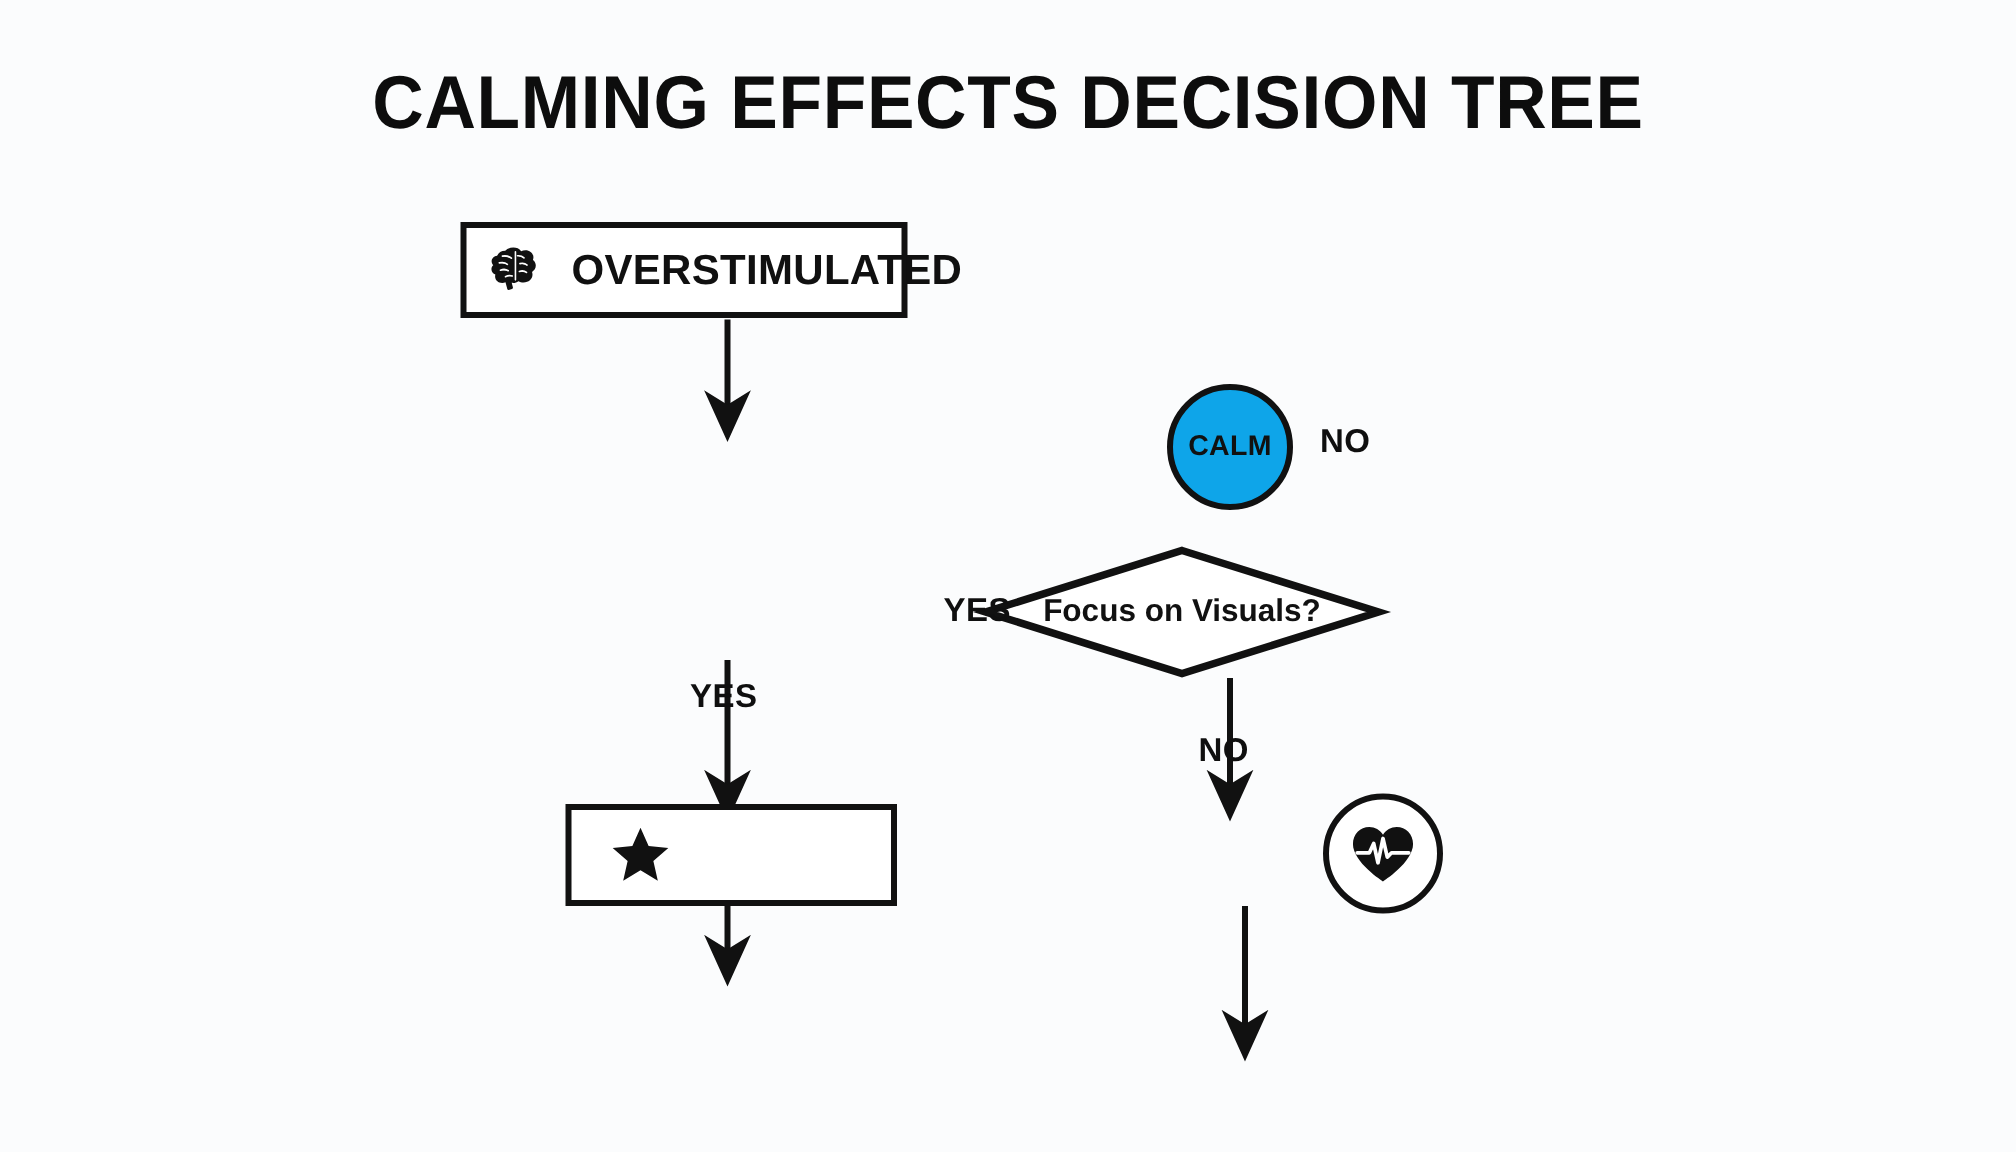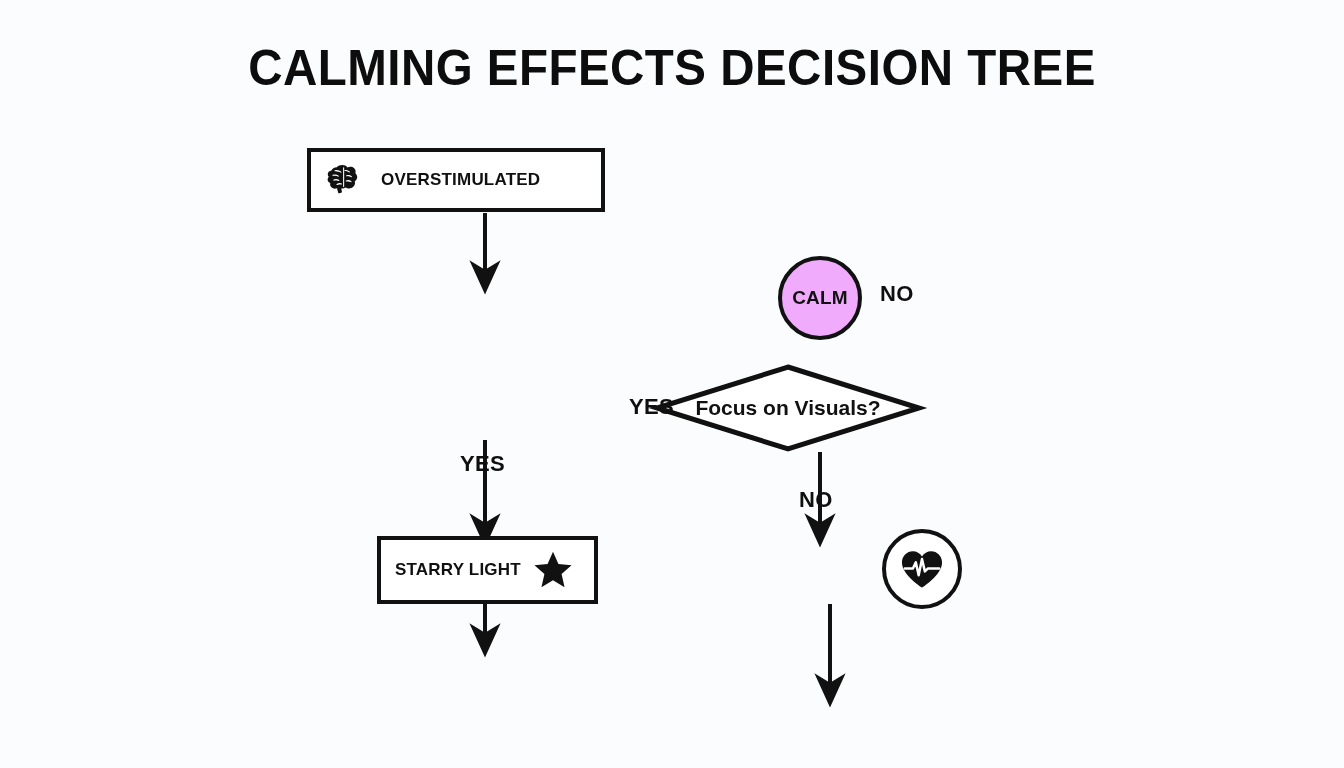--- a/index.html
+++ b/index.html
@@ -51,21 +51,21 @@
   .rect-box {
     border: 4px solid #111111;
     background: #ffffff;
     display: flex;
     align-items: center;
     box-sizing: border-box;
   }
   .rect-label {
     font-family: "Liberation Sans", sans-serif;
     font-weight: bold;
-    font-size: 17px;
+    font-size: 28px;
     letter-spacing: 0.2px;
     color: #101010;
     white-space: nowrap;
   }
 
   
   .diamond-wrap {
     position: absolute;
   }
   .diamond-wrap svg {
@@ -87,21 +87,21 @@
     color: #111111;
     white-space: nowrap;
     pointer-events: none;
   }
 
   
   .circle-node {
     position: absolute;
     border: 4px solid #111111;
     border-radius: 50%;
-    background: #f0abfc;
+    background: #0ea5e9;
     display: flex;
     align-items: center;
     justify-content: center;
     box-sizing: border-box;
   }
   .circle-label {
     font-family: "Liberation Sans", sans-serif;
     font-weight: bold;
     font-size: 19px;
     color: #111111;
@@ -198,21 +198,20 @@
     <div class="diamond-text">Focus on Visuals?</div>
   </div>
 
   <div class="edge-label" style="left:629px; top:394px;">YES</div>
 
   <div class="edge-label" style="left:460px; top:451px;">YES</div>
 
   <div class="edge-label" style="left:799px; top:487px;">NO</div>
 
   <div class="node rect-box" style="left:377px; top:536px; width:221px; height:68px; padding-left:14px;">
-    <span class="rect-label">STARRY LIGHT</span>
     <span class="icon" style="margin-left:10px;width:44px;height:44px;">
       <svg viewBox="0 0 24 24" width="42" height="42" aria-hidden="true">
         <polygon fill="#111111" points="12,1.6 15.1,8.6 22.6,9.3 16.9,14.3 18.6,21.8 12,17.8 5.4,21.8 7.1,14.3 1.4,9.3 8.9,8.6"></polygon>
       </svg>
     </span>
   </div>
 
 
   <div class="icon-circle" style="left:882px; top:529px; width:80px; height:80px;">
     <svg viewBox="0 0 48 44" width="46" height="42" aria-hidden="true">

